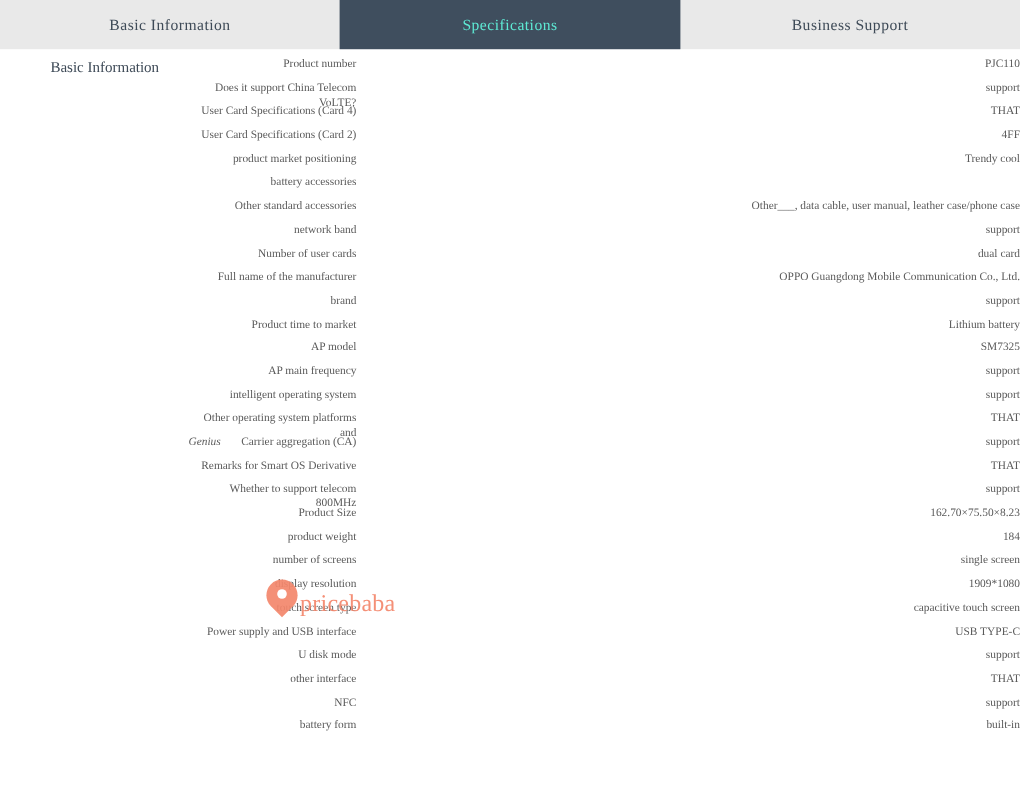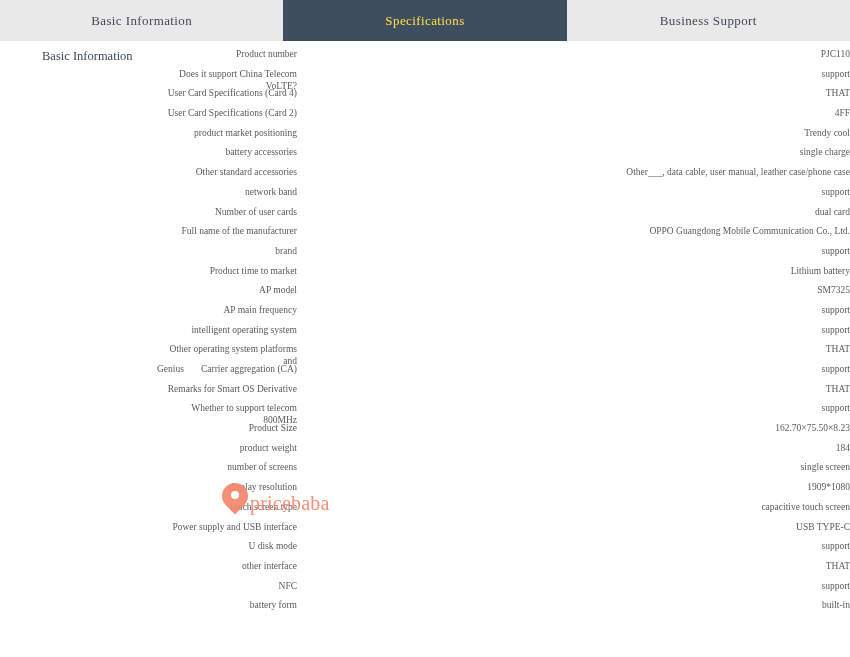--- a/index.html
+++ b/index.html
@@ -29,21 +29,21 @@
     align-items: center;
     justify-content: center;
     font-size: 13px;
     color: #3e4a57;
     letter-spacing: .4px;
     cursor: pointer;
     user-select: none;
   }
   .tab.active {
     background: #3f4e5e;
-    color: #fde047;
+    color: #5eead4;
   }
 
   
   .content {
     position: relative;
     padding-top: 8px;
   }
   .section-title {
     position: absolute;
     left: 42px;
@@ -67,20 +67,21 @@
     width: 140px;
     flex: 0 0 140px;
     line-height: 1.25;
     position: relative;
   }
   .spec-label .overlap {
     position: absolute;
     left: 0;
     top: 0;
     white-space: nowrap;
+    font-style: italic;
   }
   .spec-value {
     flex: 1 1 auto;
     line-height: 1.25;
     color: #5a5a5a;
   }
 
   
   .watermark {
     position: absolute;
@@ -157,21 +158,20 @@
       <div class="spec-row">
         <div class="spec-label"><span>User Card Specifications (Card 2)</span></div>
         <div class="spec-value">4FF</div>
       </div>
       <div class="spec-row">
         <div class="spec-label"><span>product market positioning</span></div>
         <div class="spec-value">Trendy cool</div>
       </div>
       <div class="spec-row">
         <div class="spec-label"><span>battery accessories</span></div>
-        <div class="spec-value">single charge</div>
       </div>
       <div class="spec-row">
         <div class="spec-label"><span>Other standard accessories</span></div>
         <div class="spec-value">Other___, data cable, user manual, leather case/phone case</div>
       </div>
       <div class="spec-row">
         <div class="spec-label"><span>network band</span></div>
         <div class="spec-value">support</div>
       </div>
       <div class="spec-row">

